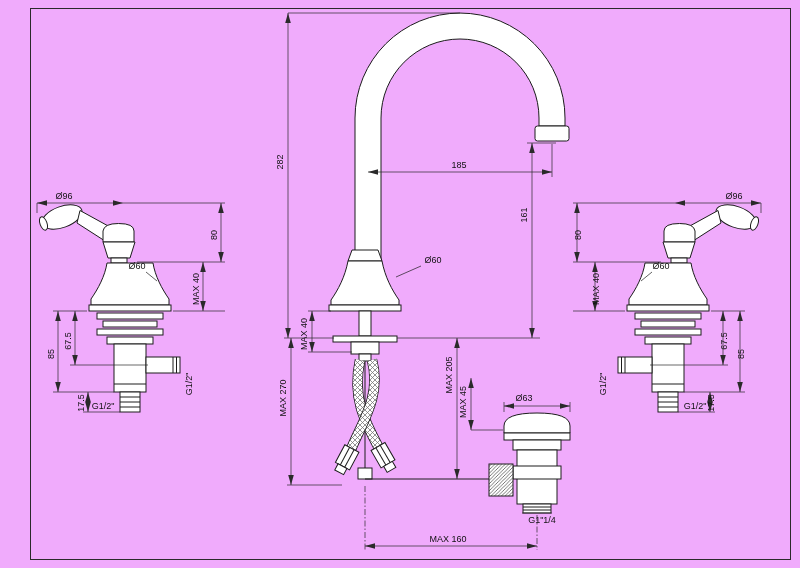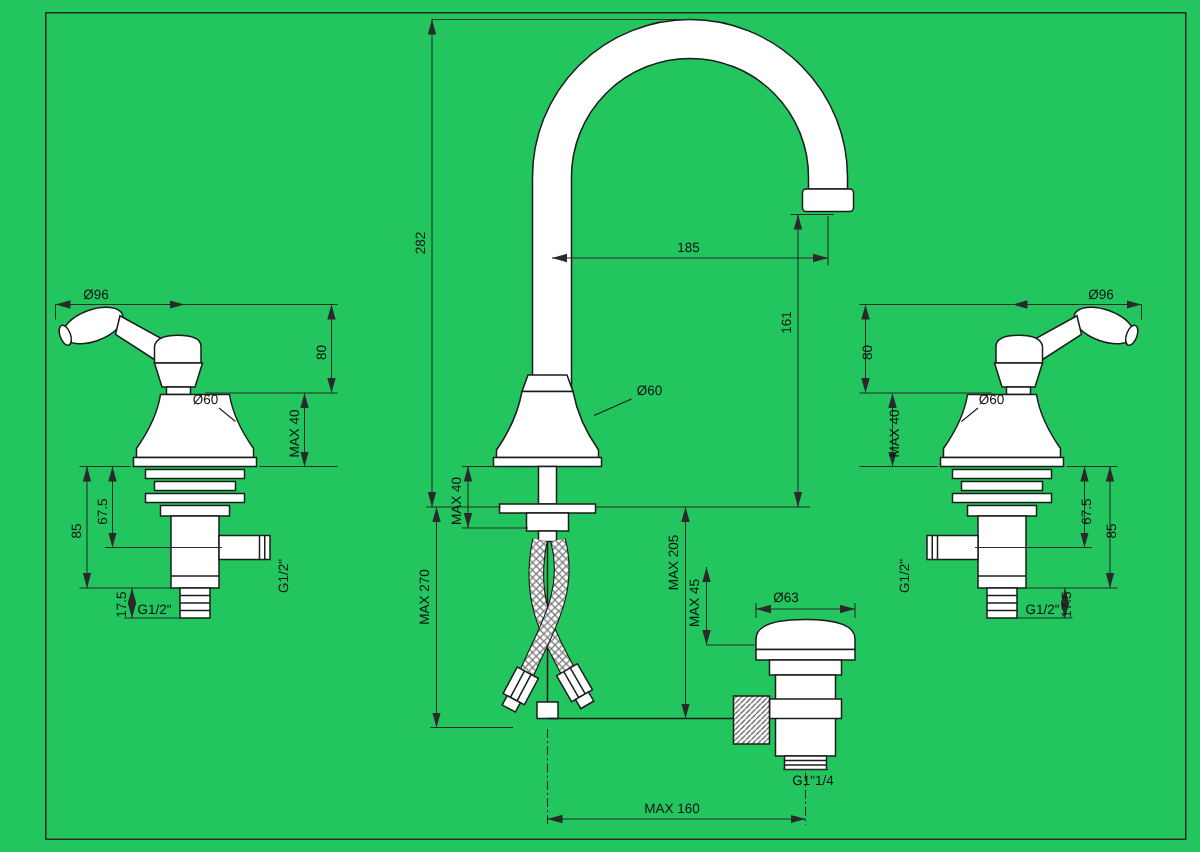--- a/index.html
+++ b/index.html
@@ -1,16 +1,16 @@
 <!DOCTYPE html>
 <html><head>
 <meta charset="utf-8">
 <style>
   html,body{margin:0;padding:0;background:#fff;}
-  .stage{position:relative;width:800px;height:568px;background:#22c55e;overflow:hidden;}
+  .stage{position:relative;width:800px;height:568px;background:#f0abfc;overflow:hidden;}
   svg{position:absolute;left:0;top:0;}
   text{font-family:"Liberation Sans",sans-serif;font-size:9px;fill:#111;}
 </style>
 </head>
 <body>
 
 <div class="stage">
 <svg width="800" height="568" viewBox="0 0 800 568">
   <defs>
     <marker id="arr" viewBox="0 0 11 9" markerWidth="11" markerHeight="9" refX="10" refY="4" orient="auto-start-reverse" markerUnits="userSpaceOnUse">

